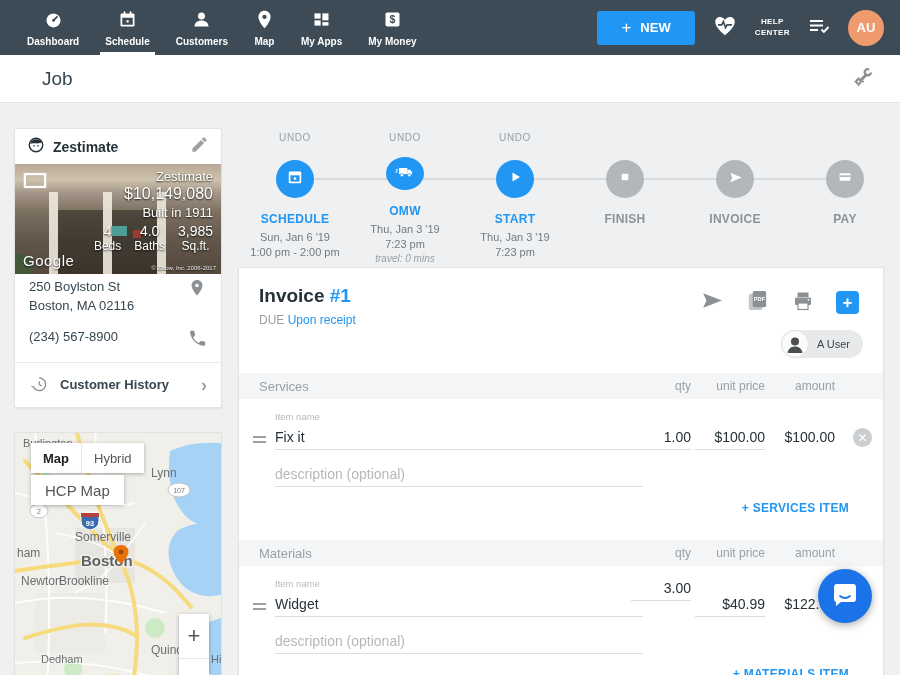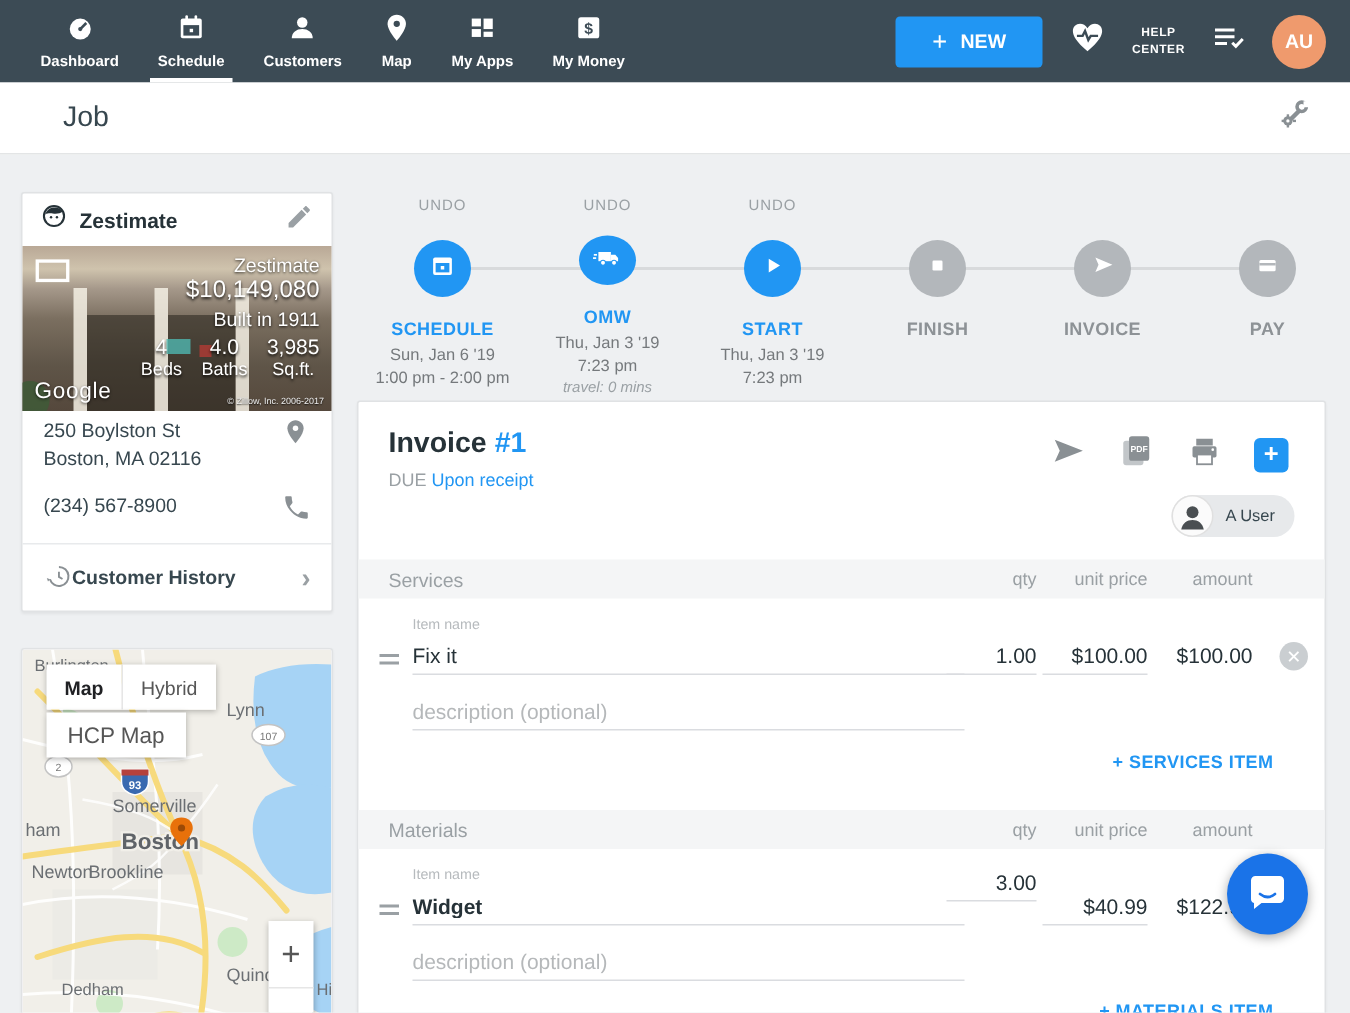--- a/index.html
+++ b/index.html
@@ -54,21 +54,21 @@
   .zest-stat { text-align:center; }
   .zest-stat .v { font-size:14px; }
   .zest-stat .l { font-size:12px; }
   .ph-flag { position:absolute; top:8px; left:8px; }
   .ph-google { position:absolute; left:8px; bottom:5px; color:#fff; font-size:15px; letter-spacing:.5px;
                text-shadow:0 1px 2px rgba(0,0,0,.7); }
   .ph-copy { position:absolute; right:5px; bottom:3px; color:#eee; font-size:6px; text-shadow:0 1px 1px rgba(0,0,0,.8); }
   .c-row { display:flex; align-items:flex-start; padding:9px 14px 7px 14px; font-size:13px; color:#37474f; }
   .c-row .ric { margin-left:auto; cursor:pointer; }
   .c-div { border-top:1px solid #e8eaec; margin-top:4px; }
-  .hist-row { display:flex; align-items:center; padding:11px 14px; font-size:13px;
+  .hist-row { display:flex; align-items:center; gap:12px; padding:11px 14px; font-size:13px;
               font-weight:bold; color:#37474f; cursor:pointer; }
   .hist-row .chev { margin-left:auto; color:#9aa0a4; font-size:18px; line-height:12px; }
 
   
   #map-card { left:14px; top:432px; width:208px; height:292px; padding:0; }
   .map-box { position:relative; width:206px; height:290px; overflow:hidden; }
   .map-btns { position:absolute; left:16px; top:10px; display:flex; box-shadow:0 1px 4px rgba(0,0,0,.3); }
   .map-btn { background:#fff; height:30px; display:flex; align-items:center; padding:0 12px;
              font-size:13px; color:#565656; cursor:pointer; }
   .map-btn.sel { font-weight:bold; color:#202124; }
@@ -582,21 +582,21 @@
     <span class="b-name">Materials</span>
     <span class="col-qty">qty</span>
     <span class="col-unit">unit price</span>
     <span class="col-amt">amount</span>
   </div>
   <div class="handle" style="top:332px">
       <i></i>
       <i></i>
     </div>
   <div class="item-label" style="top:310px">Item name</div>
-  <input class="fld f-name" style="top: 323px; font-weight: bold;" value="Widget">
+  <input class="fld f-name" style="top: 323px;" value="Widget">
   <input class="fld f-qty" style="top: 307px;" value="3.00">
   <input class="fld f-unit" style="top: 323px;" value="$40.99">
   <div class="amt" style="top:328px">$122.97</div>
   <input class="fld f-name" style="top: 360px;" placeholder="description (optional)">
   <div class="add-link" style="top:399px">+ MATERIALS ITEM</div>
 </div>
 
 <div class="chat-fab">
   <span>
     <svg viewBox="0 0 32 32" width="32" height="32">

